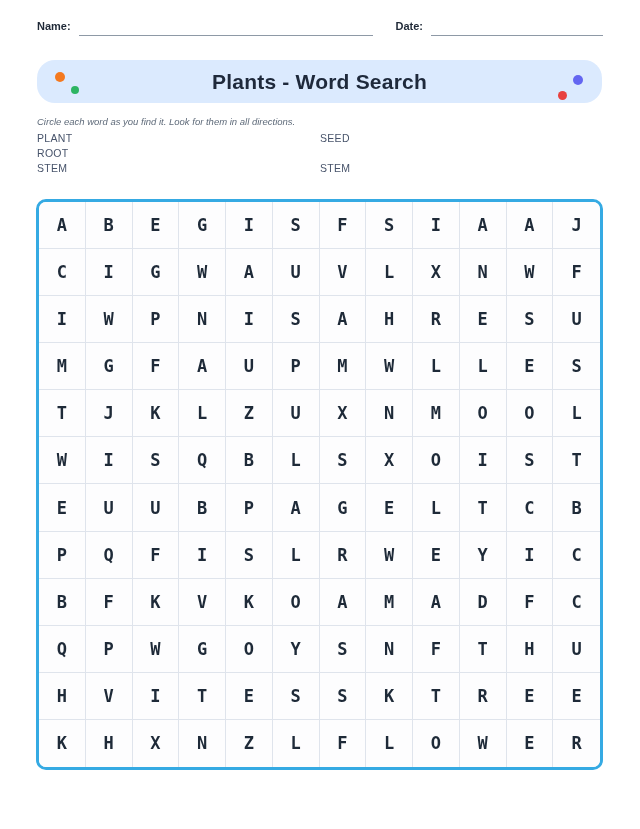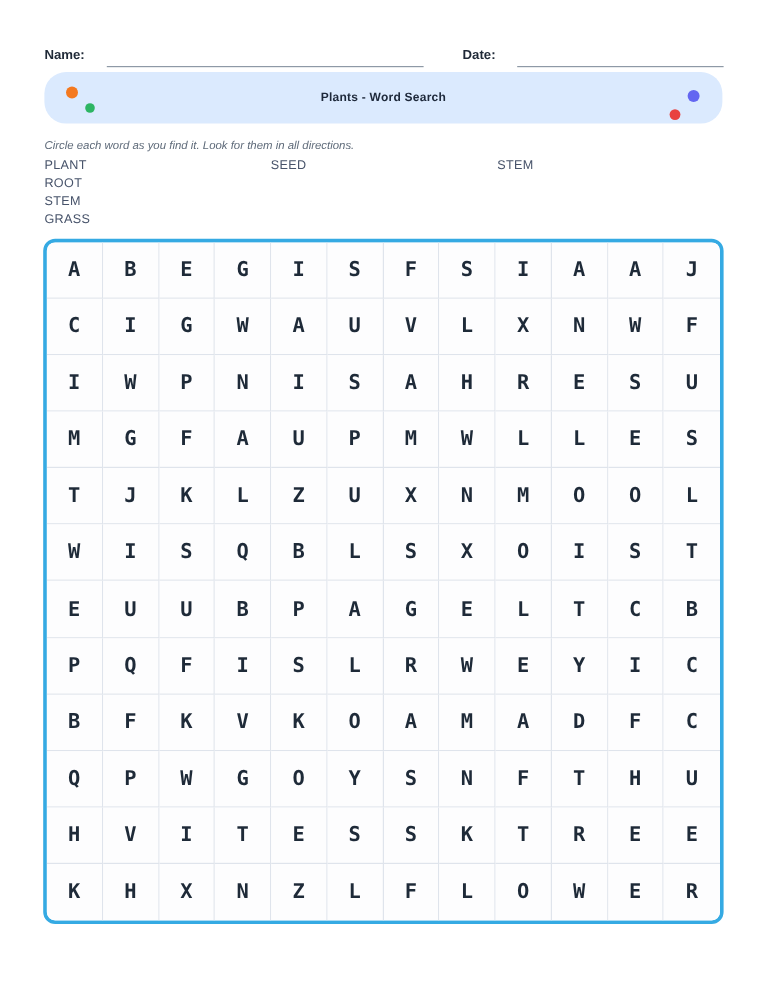--- a/index.html
+++ b/index.html
@@ -1,56 +1,56 @@
 <!DOCTYPE html>
 <html><head>
 <meta charset="utf-8">
 <style>
   * { margin: 0; padding: 0; box-sizing: border-box; }
   html, body { width: 640px; height: 829px; background: #ffffff; overflow: hidden; }
   body { font-family: "Liberation Sans", sans-serif; position: relative; }
 
   
   .header-row {
-    position: absolute; left: 37px; top: 40px; width: 566px;
-    display: flex; align-items: flex-end; gap: 10px;
+    position: absolute; left: 37px; top: 20px; width: 566px;
+    display: flex; align-items: flex-end;
   }
   .field-label {
     font-weight: bold; font-size: 11px; color: #1f2937;
     padding-bottom: 4px; white-space: nowrap;
   }
   .fill-line {
     border-bottom: 1px solid #8e99a6; height: 16px;
   }
   .name-line { flex: 1 1 auto; margin-left: 8px; margin-right: 22px; }
   .date-line { width: 172px; margin-left: 8px; }
 
   
   .banner {
     position: absolute; left: 37px; top: 60px; width: 565px; height: 43px;
     background: #dbeafe; border-radius: 18px;
   }
   .banner-title {
     width: 100%; height: 100%; display: flex; align-items: center; justify-content: center;
-    font-size: 10px; font-weight: bold; color: #1e293b; letter-spacing: 0.2px;
+    font-size: 21px; font-weight: bold; color: #1e293b; letter-spacing: 0.2px;
   }
   .dot { position: absolute; border-radius: 50%; }
   .dot-orange { width: 10px; height: 10px; left: 18px;  top: 12px; background: #f4791f; }
   .dot-green  { width: 8px;  height: 8px;  left: 34px;  top: 26px; background: #2db563; }
   .dot-indigo { width: 10px; height: 10px; right: 19px; top: 15px; background: #6366f1; }
   .dot-red    { width: 9px;  height: 9px;  right: 35px; top: 31px; background: #e8413f; }
 
   
   .instruction {
     position: absolute; left: 37px; top: 116px;
     font-size: 9.5px; color: #5f6b7a; font-style: italic;
   }
   .word-list {
     position: absolute; left: 37px; top: 131px; width: 566px;
-    display: grid; grid-template-columns: repeat(3, 1fr);
+    display: grid; grid-template-columns: repeat(2, 1fr);
   }
   .word-col { display: flex; flex-direction: column; }
   .word-item {
     font-size: 10.5px; color: #47536a; line-height: 15px; letter-spacing: 0.3px;
   }
 
   
   .ws-grid {
     position: absolute; left: 36px; top: 199px; width: 567px; height: 571px;
     border: 3px solid #35aae3; border-radius: 10px; background: #fdfdfe;
@@ -92,21 +92,20 @@
       <span class="word-item">ROOT</span>
     </div>
     <div class="word-col">
       <span class="word-item">SEED</span>
     </div>
     <div class="word-col">
       <span class="word-item">STEM</span>
     </div>
     <div class="word-col">
       <span class="word-item">STEM</span>
-      <span class="word-item">GRASS</span>
     </div>
   </div>
 
 <div class="ws-grid">
     <div class="ws-row">
       <div class="ws-cell">A</div>
       <div class="ws-cell">B</div>
       <div class="ws-cell">E</div>
       <div class="ws-cell">G</div>
       <div class="ws-cell">I</div>

